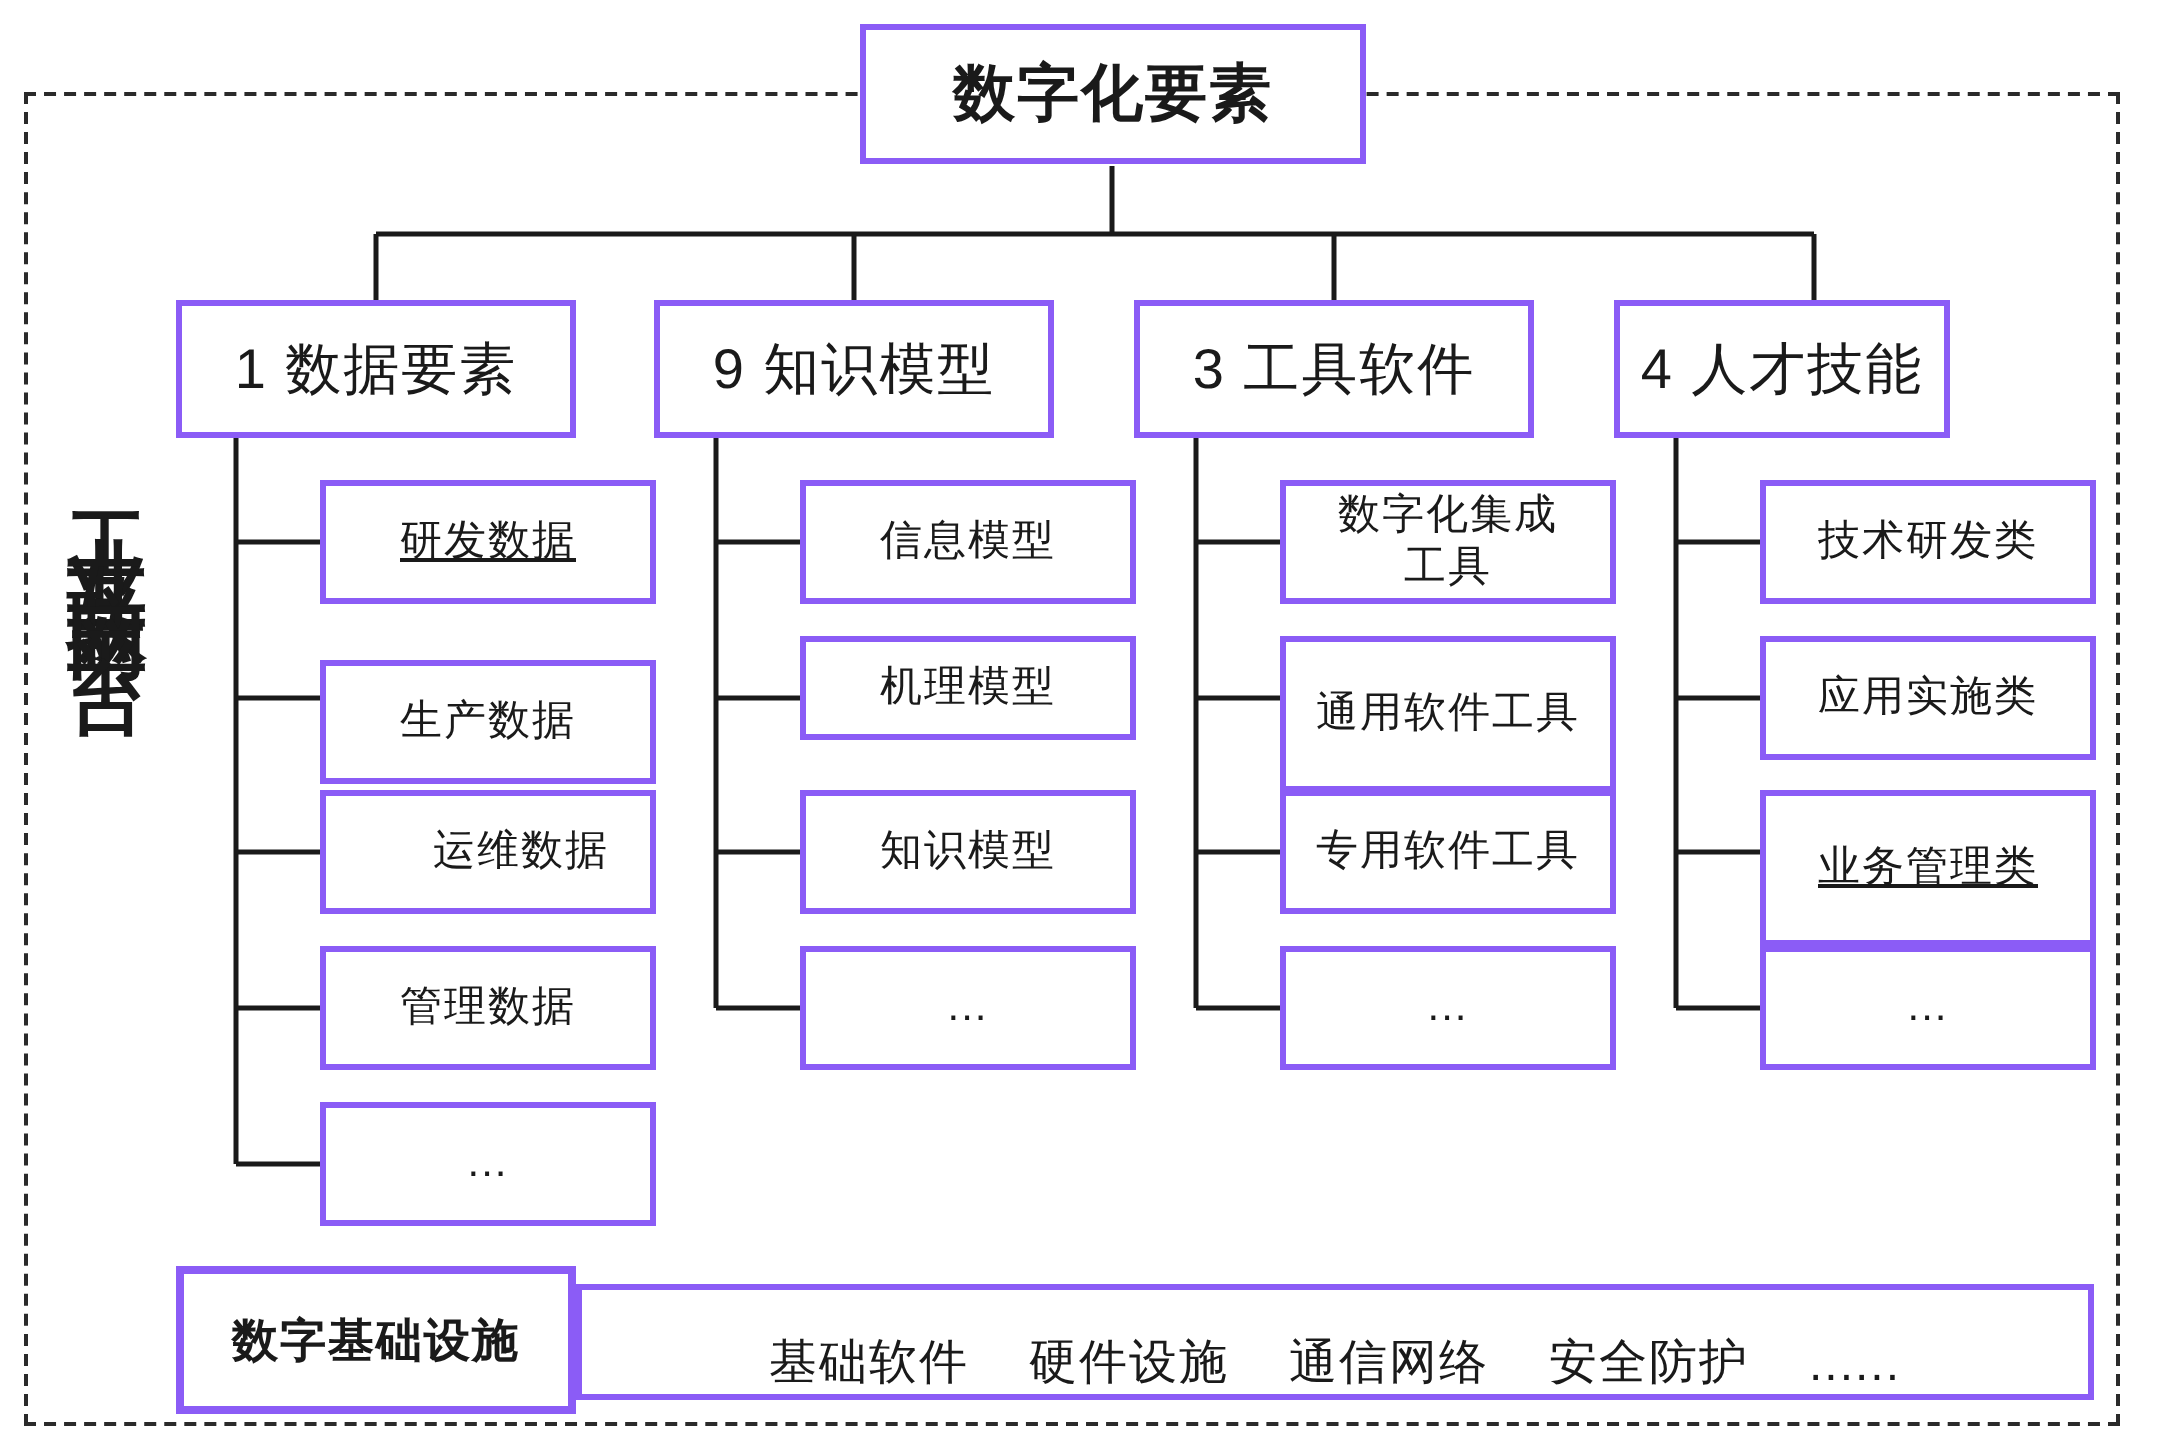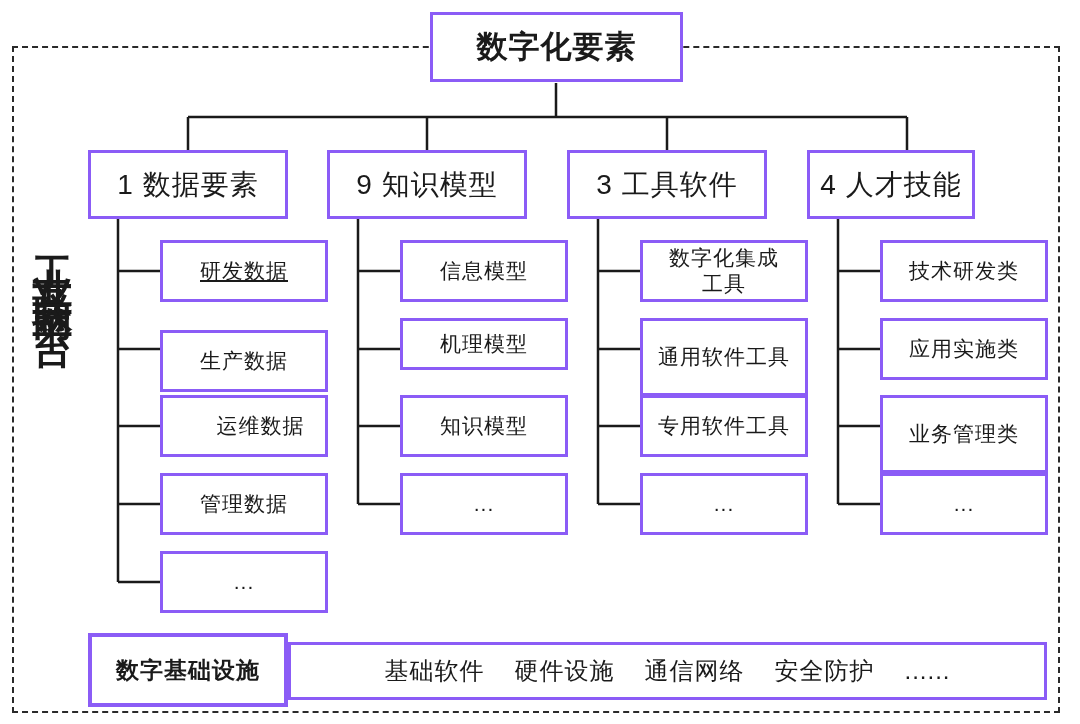--- a/index.html
+++ b/index.html
@@ -108,24 +108,24 @@
   <div class="box child" style="left:400px; top:473px; width:168px; height:62px;">...</div>
 
   <div class="box child" style="left:640px; top:240px; width:168px; height:62px;">数字化集成
 工具</div>
   <div class="box child" style="left:640px; top:318px; width:168px; height:78px;">通用软件工具</div>
   <div class="box child" style="left:640px; top:395px; width:168px; height:62px;">专用软件工具</div>
   <div class="box child" style="left:640px; top:473px; width:168px; height:62px;">...</div>
 
   <div class="box child" style="left:880px; top:240px; width:168px; height:62px;">技术研发类</div>
   <div class="box child" style="left:880px; top:318px; width:168px; height:62px;">应用实施类</div>
-  <div class="box child" style="left:880px; top:395px; width:168px; height:78px;">业务管理类</div>
+  <div class="box child" style="left:880px; top:395px; width:168px; height:78px;text-decoration:underline;">业务管理类</div>
   <div class="box child" style="left:880px; top:473px; width:168px; height:62px;">...</div>
 
-  <div class="box infra-bar" style="left:288px; top:642px; width:759px; height:58px;">
+  <div class="box infra-bar" style="left:288px; top:642px; width:759px; height:58px;align-items:flex-end;">
     <span>基础软件</span>
     <span>硬件设施</span>
     <span>通信网络</span>
     <span>安全防护</span>
     <span>......</span>
   </div>
   <div class="box infra-title" style="left:88px; top:633px; width:200px; height:74px;">数字基础设施</div>
 
 </div>
 

